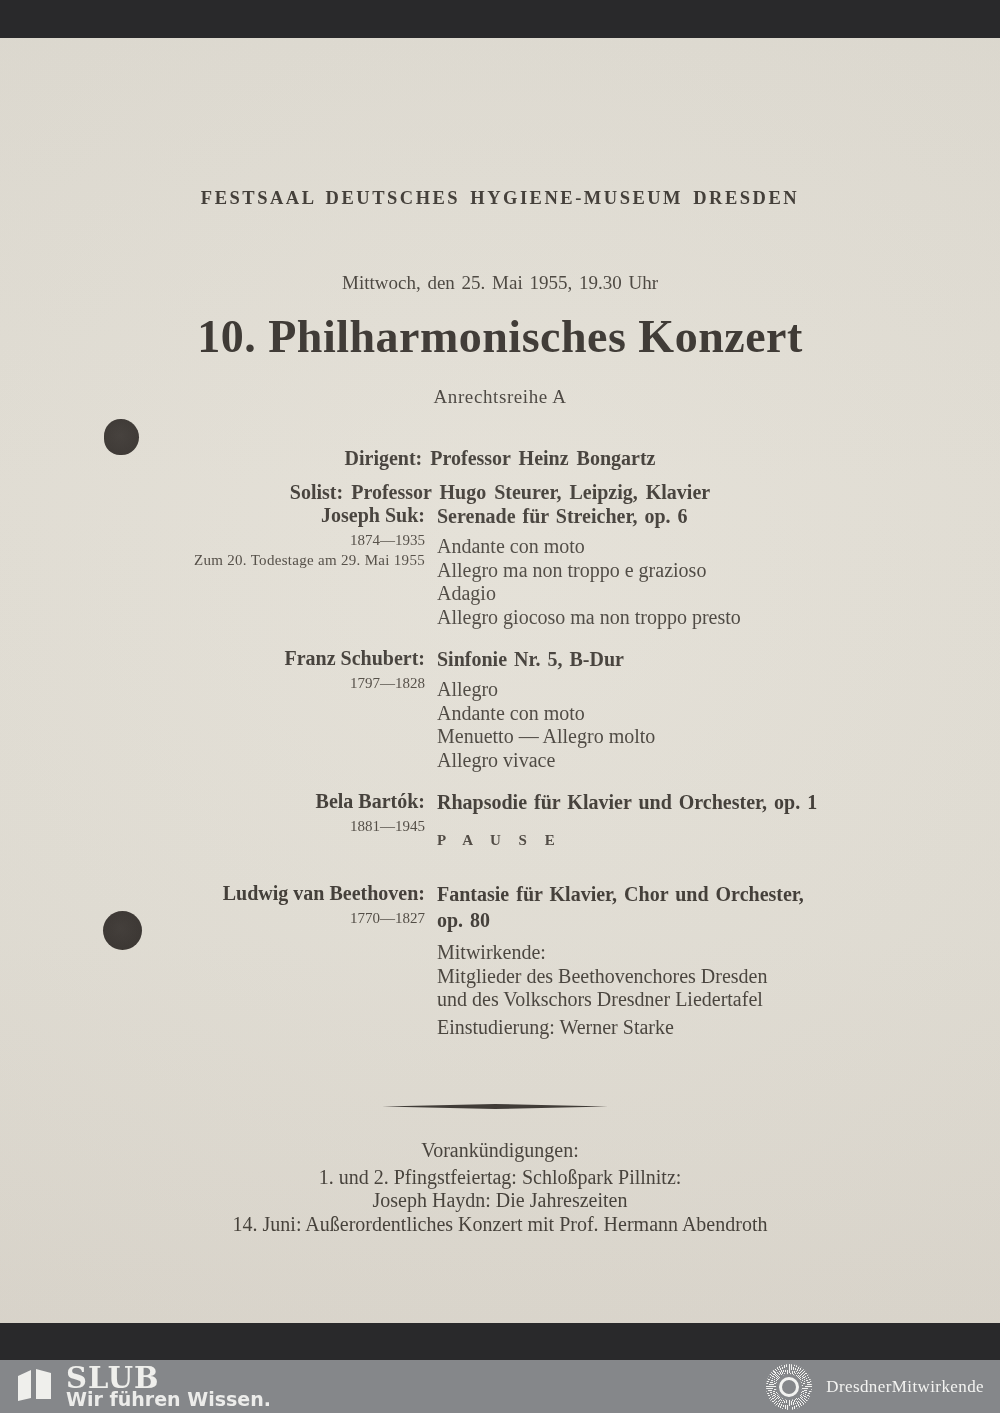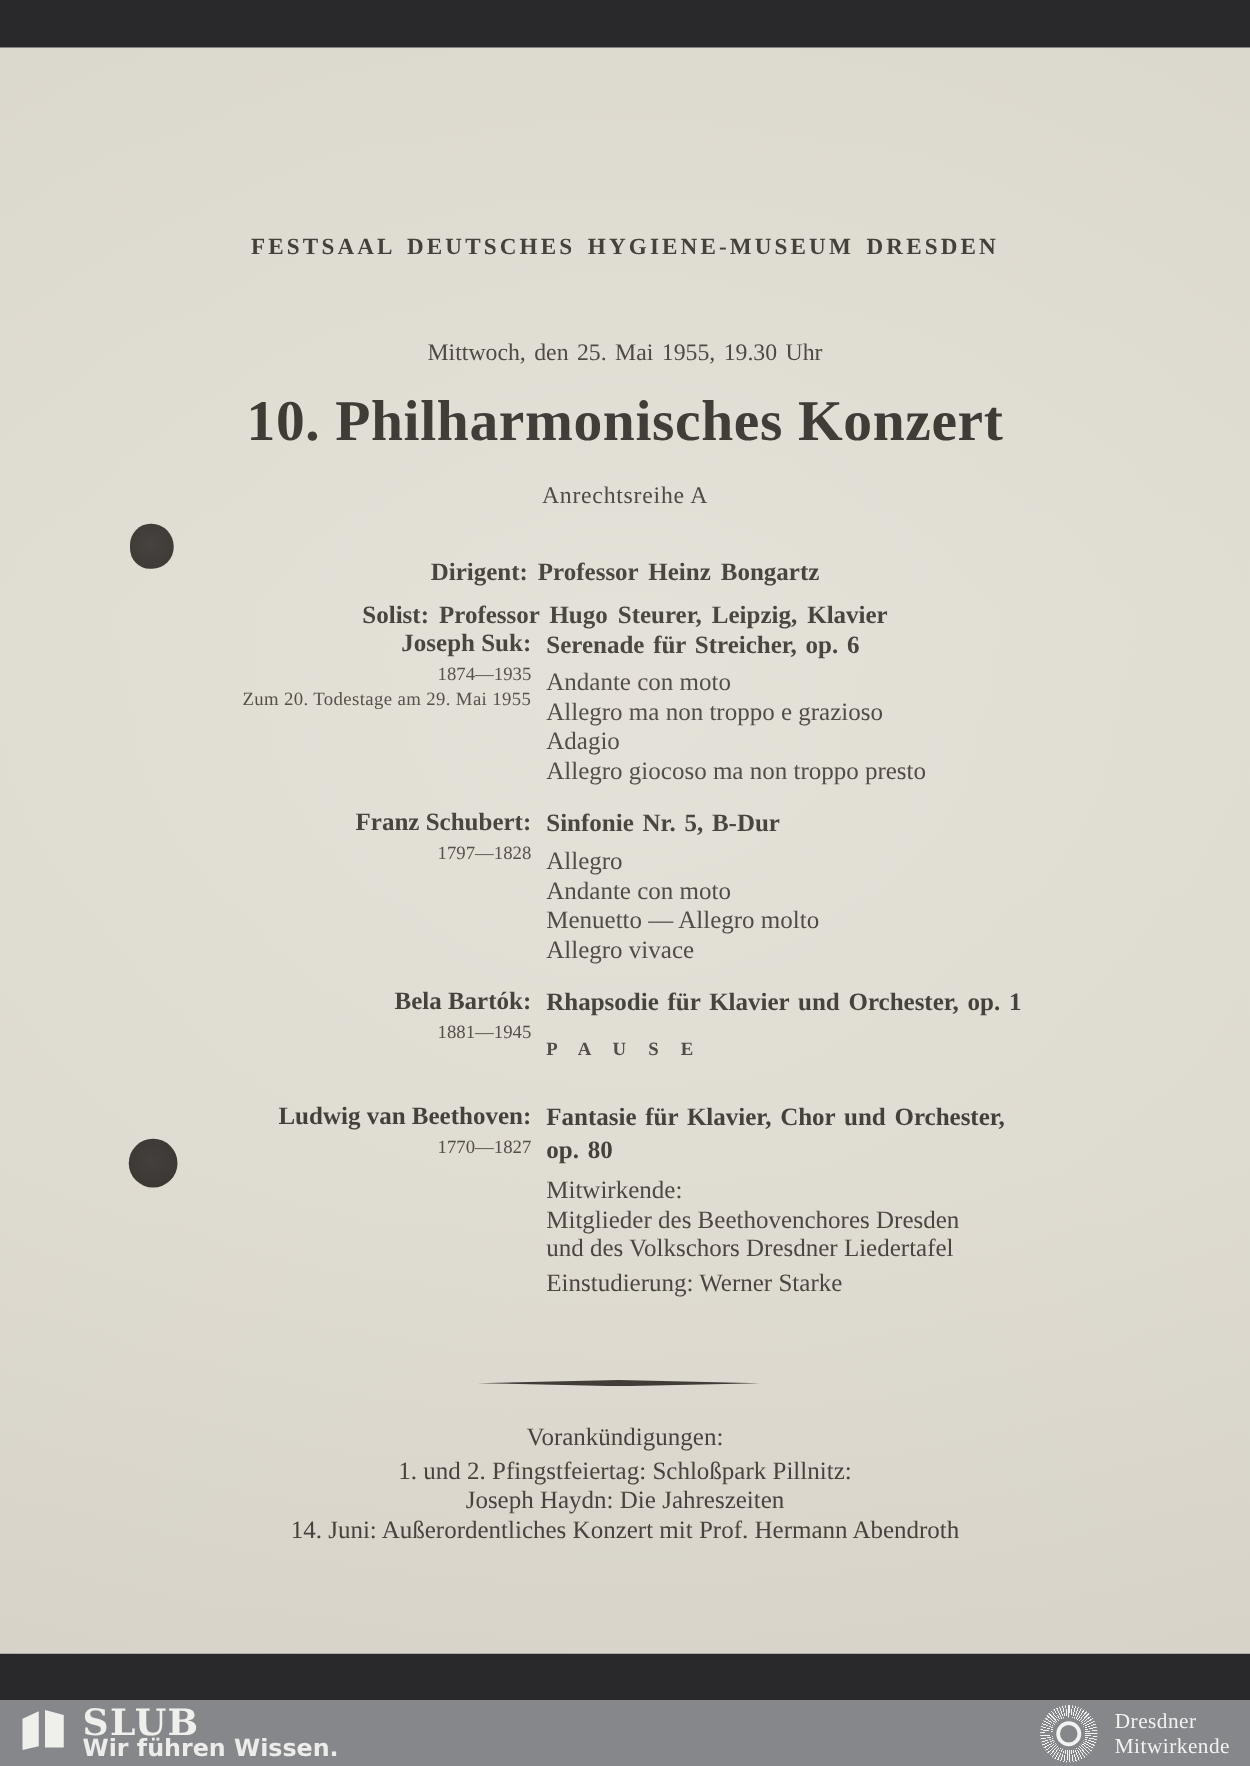--- a/index.html
+++ b/index.html
@@ -57,21 +57,21 @@
   .slub-text{margin-left:13px;display:flex;flex-direction:column;}
   .slub-name{font-family:"DejaVu Serif",serif;font-weight:bold;font-size:29px;line-height:26px;
              letter-spacing:1px;color:#efefec;}
   .slub-tagline{font-family:"DejaVu Sans",sans-serif;font-weight:bold;font-size:19px;line-height:17px;
              color:#ececea;}
   .ph-burst{position:relative;width:46px;height:46px;border-radius:50%;
             background:repeating-conic-gradient(#f3f3f1 0deg 2.1deg, rgba(0,0,0,0) 2.1deg 6.3deg);}
   .ph-burst::before{content:"";position:absolute;inset:10px;border-radius:50%;background:#85878a;}
   .ph-burst::after{content:"";position:absolute;inset:13px;border-radius:50%;
             border:3px solid #f3f3f1;box-sizing:border-box;}
-  .ph-text{margin-left:14px;display:flex;flex-direction:column;}
+  .ph-text{margin-left:14px;display:flex;flex-direction:row;}
   .ph-line{font-family:"Liberation Serif",serif;font-size:17px;line-height:20px;
            letter-spacing:0.4px;color:#f3f3f1;}
 </style>
 </head>
 <body>
 
 <div class="stage">
 
   <div class="paper">
 

